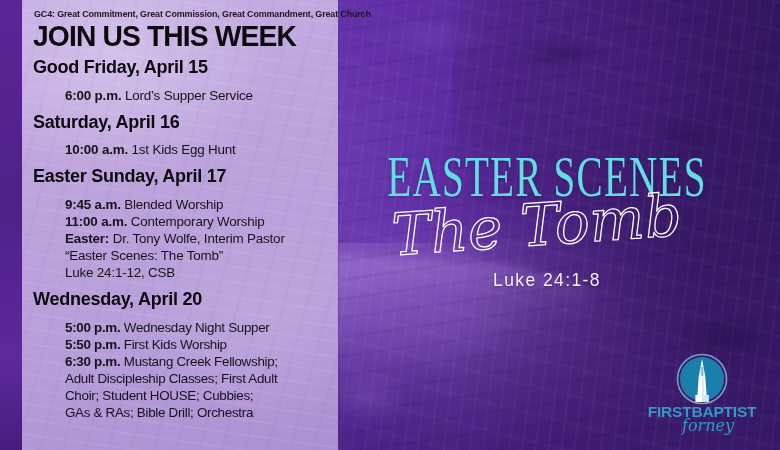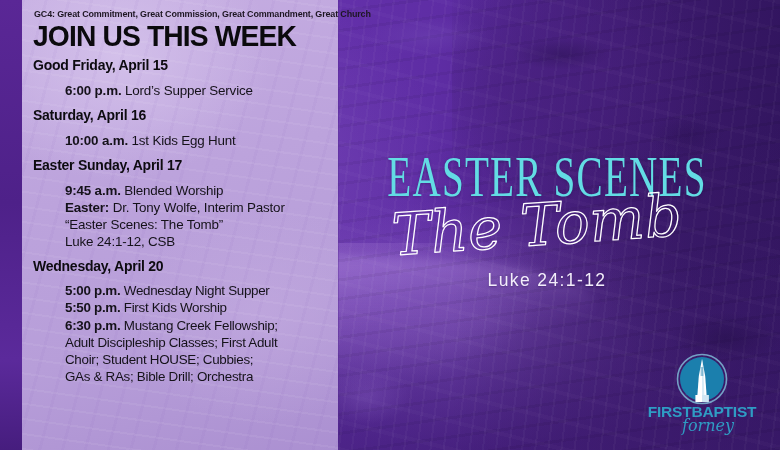--- a/index.html
+++ b/index.html
@@ -130,21 +130,21 @@
     line-height: 1.04;
     color: #0b0a0d;
     margin: 0 0 6px 0;
     transform: scaleX(0.94);
     transform-origin: left center;
     white-space: nowrap;
   }
 
   .day-block { margin-bottom: 7px; }
   .day-title {
-    font-size: 14px;
+    font-size: 18px;
     font-weight: 700;
     letter-spacing: -0.25px;
     color: #0d0b10;
     line-height: 1.2;
     margin-bottom: 1px;
     white-space: nowrap;
   }
   .event-list {
     list-style: none;
     margin: 8px;
@@ -280,20 +280,24 @@
       </div>
 
       <div class="day-block sunday">
         <div class="day-title">Easter Sunday, April 17</div>
         <ul class="event-list">
           <li class="event">
             <span class="t">9:45 a.m.</span>
             <span class="d">Blended Worship</span>
           </li>
           <li class="event">
+            <span class="t">11:00 a.m.</span>
+            <span class="d">Contemporary Worship</span>
+          </li>
+          <li class="event">
             <span class="t">Easter:</span>
             <span class="d">Dr. Tony Wolfe, Interim Pastor</span>
           </li>
           <li class="event">
             <span class="d">“Easter Scenes: The Tomb”</span>
           </li>
           <li class="event">
             <span class="d">Luke 24:1-12, CSB</span>
           </li>
         </ul>
@@ -333,21 +337,21 @@
     <div class="easter-scenes">
       <span class="sq">EASTER SCENES</span>
     </div>
 
     <div class="the-tomb">
       <svg viewBox="0 0 340 80" preserveAspectRatio="xMidYMid meet" aria-hidden="true">
         <text id="tomb-script" x="8" y="58">The Tomb</text>
       </svg>
     </div>
 
-    <div class="ref">Luke 24:1-12</div>
+    <div class="ref">Luke 24:1-8</div>
   </div>
 
   <div class="logo">
     <svg viewBox="0 0 120 86" aria-hidden="true">
       <g>
         <circle cx="60" cy="27" r="24.5" fill="none" stroke="#7fb9d6" stroke-width="1.6" opacity="0.85"></circle>
         <circle cx="60" cy="27" r="22" fill="#1b7fad"></circle>
         <path d="M60 7 L63.2 24 L64.6 43 L55.4 43 L56.8 24 Z" fill="#ffffff"></path>
         <path d="M60 7 L61.6 23 L62.4 43 L60 43 Z" fill="#d8ecf6"></path>
         <rect x="53.4" y="43" width="13.2" height="7" fill="#ffffff"></rect>

